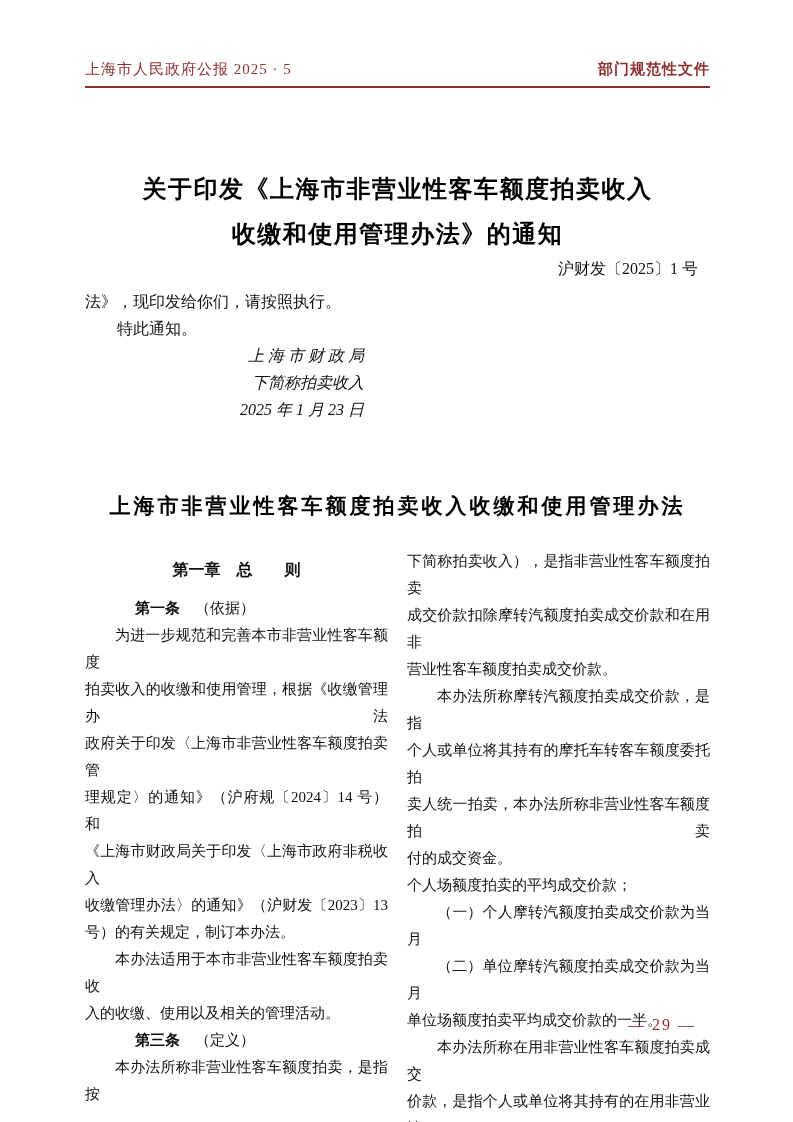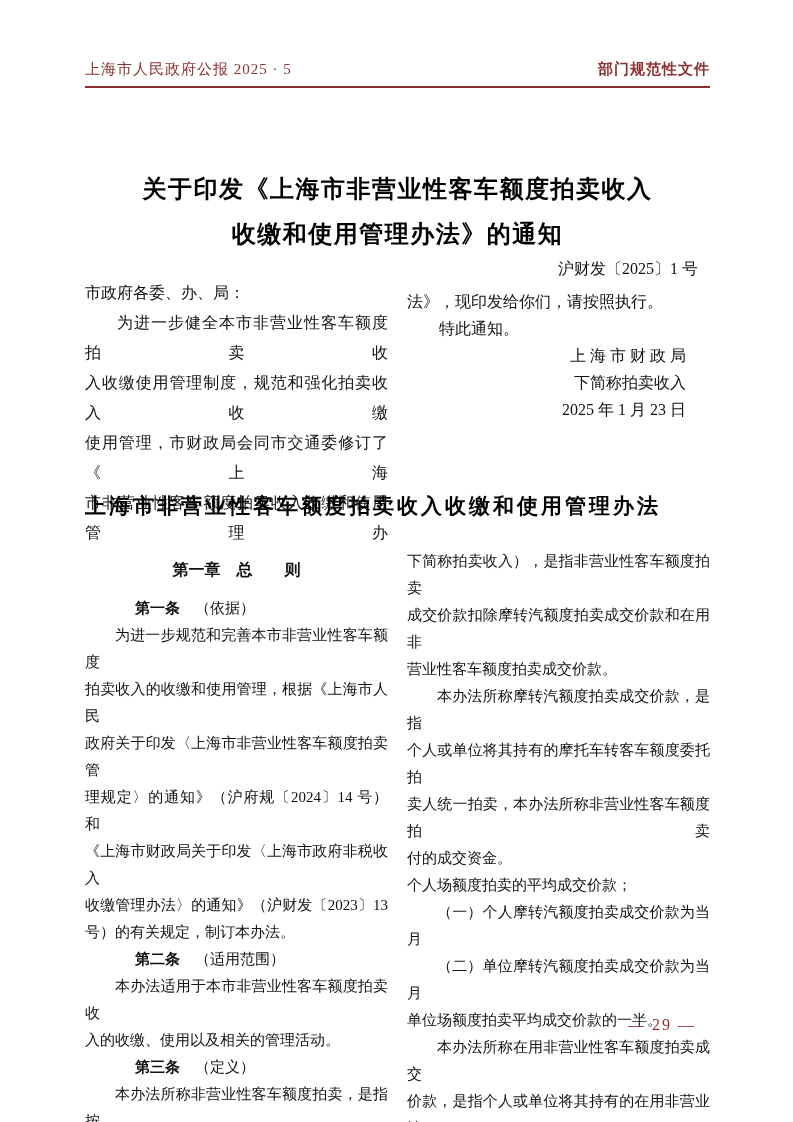--- a/index.html
+++ b/index.html
@@ -41,38 +41,39 @@
     position: absolute; left: 85px; top: 278px; width: 625px;
     display: flex; justify-content: space-between;
     font-size: 16px;
   }
   .col { width: 303px; }
   .notice-left  { line-height: 30px; }
   .notice-right { line-height: 27px; padding-top: 10px; }
   
   .reg-title {
     position: absolute; left: 85px; top: 492px; width: 625px;
+    text-align: center;
     font-family: "Liberation Sans", "DejaVu Sans", sans-serif;
     font-weight: bold; font-size: 21px; letter-spacing: 3px;
     color: #000;
   }
   
   .body-cols {
     position: absolute; left: 85px; top: 548px; width: 625px;
     display: flex; justify-content: space-between;
     font-size: 15px;
   }
   .body-left  { line-height: 27px; padding-top: 8px; }
   .body-right { line-height: 27px; }
   
   .line { min-height: 1em; }
   .line.fill { text-align: justify; text-align-last: justify; text-justify: inter-character; }
   .line.ind { text-indent: 2em; }
   .line.chapter { text-align: left; text-align-last: center; font-weight: bold; font-size: 16px; margin-bottom: 12px; text-indent: 0; }
-  .line.sig { text-align-last: right; padding-right: 24px; }
+  .line.sig { text-align-last: right; padding-right: 24px; font-style: italic; }
   .line b { font-weight: bold; margin-left: 20px; }
   
   .footer {
     position: absolute; left: 85px; top: 1016px; width: 625px;
     box-sizing: border-box; text-align: right; padding-right: 14px;
     color: var(--accent, #8b3030);
     font-size: 16px; letter-spacing: 2px;
   }
 </style>
 </head>
@@ -86,50 +87,42 @@
   </div>
 
   <div class="title1">
     <div>关于印发《上海市非营业性客车额度拍卖收入</div>
     <div>收缴和使用管理办法》的通知</div>
   </div>
 
   <div class="doc-number">沪财发〔2025〕1 号</div>
 
   <div class="notice-cols">
-    <div class="col notice-left">
-        <div class="line">市政府各委、办、局：</div>
-        <div class="line ind fill">为进一步健全本市非营业性客车额度拍卖收</div>
-        <div class="line fill">入收缴使用管理制度，规范和强化拍卖收入收缴</div>
-        <div class="line fill">使用管理，市财政局会同市交通委修订了《上海</div>
-        <div class="line fill">市非营业性客车额度拍卖收入收缴和使用管理办</div>
-      </div>
     <div class="col notice-right">
         <div class="line">法》，现印发给你们，请按照执行。</div>
         <div class="line ind">特此通知。</div>
         <div class="line sig">上 海 市 财 政 局</div>
         <div class="line sig">下简称拍卖收入</div>
         <div class="line sig">2025 年 1 月 23 日</div>
       </div>
   </div>
 
   <div class="reg-title">上海市非营业性客车额度拍卖收入收缴和使用管理办法</div>
 
   <div class="body-cols">
     <div class="col body-left">
         <div class="line chapter">第一章　总　　则</div>
         <div class="line ind"><b>第一条</b>　（依据）</div>
         <div class="line ind fill">为进一步规范和完善本市非营业性客车额度</div>
-        <div class="line fill">拍卖收入的收缴和使用管理，根据《上海市人民</div>
+        <div class="line fill">拍卖收入的收缴和使用管理，根据《收缴管理办法</div>
         <div class="line fill">政府关于印发〈上海市非营业性客车额度拍卖管</div>
         <div class="line fill">理规定〉的通知》（沪府规〔2024〕14 号）和</div>
         <div class="line fill">《上海市财政局关于印发〈上海市政府非税收入</div>
         <div class="line fill">收缴管理办法〉的通知》（沪财发〔2023〕13</div>
         <div class="line">号）的有关规定，制订本办法。</div>
-        <div class="line ind"><b>第二条</b>　（适用范围）</div>
         <div class="line ind fill">本办法适用于本市非营业性客车额度拍卖收</div>
         <div class="line">入的收缴、使用以及相关的管理活动。</div>
         <div class="line ind"><b>第三条</b>　（定义）</div>
         <div class="line ind fill">本办法所称非营业性客车额度拍卖，是指按</div>
       </div>
     <div class="col body-right">
         <div class="line fill">下简称拍卖收入），是指非营业性客车额度拍卖</div>
         <div class="line fill">成交价款扣除摩转汽额度拍卖成交价款和在用非</div>
         <div class="line">营业性客车额度拍卖成交价款。</div>
         <div class="line ind fill">本办法所称摩转汽额度拍卖成交价款，是指</div>

